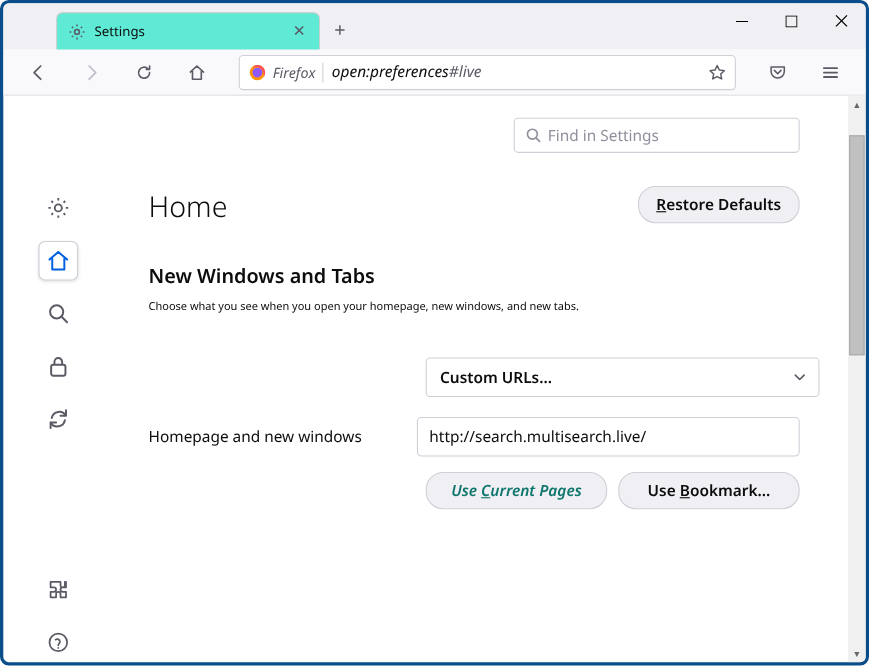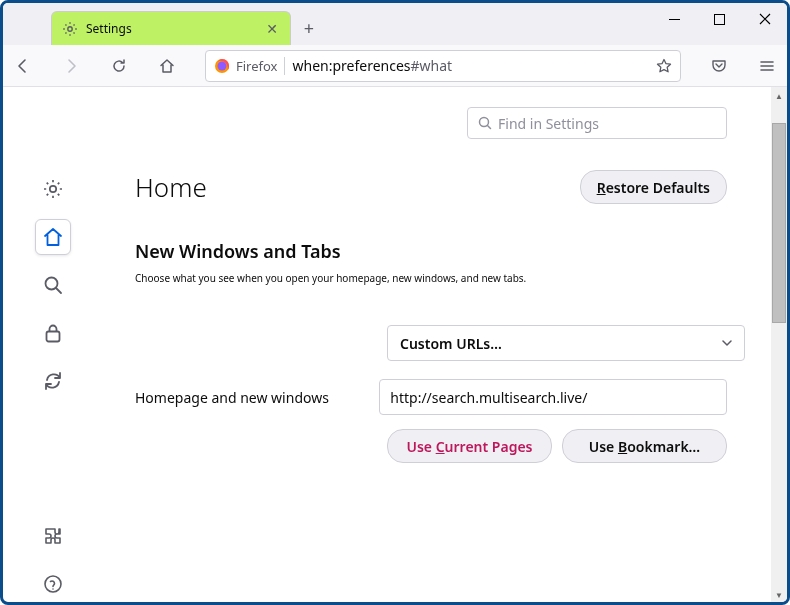--- a/index.html
+++ b/index.html
@@ -1,26 +1,26 @@
 <!DOCTYPE html>
 <html><head>
 <meta charset="utf-8">
 <style>
   * { box-sizing: border-box; margin: 0; padding: 0; font-family: "Segoe UI", system-ui, sans-serif; }
   body { width: 790px; height: 605px; background: #fff; border: 3px solid #0b4d8a; border-radius: 8px; overflow: hidden; position: relative; }
   
   .tab-strip { height: 42px; background: #f0f0f4; display: flex; align-items: flex-end; padding-left: 48px; position: relative; }
-  .tab { width: 240px; height: 34px; background: #bef264; border: 1px solid #ccc; border-bottom: none; border-radius: 6px 6px 0 0; display: flex; align-items: center; padding: 0 10px; gap: 8px; margin-top: 4px; position: relative; }
+  .tab { width: 240px; height: 34px; background: #5eead4; border: 1px solid #ccc; border-bottom: none; border-radius: 6px 6px 0 0; display: flex; align-items: center; padding: 0 10px; gap: 8px; margin-top: 4px; position: relative; }
   .tab-title { flex: 1; font-size: 12px; color: #0c0c0d; }
   .tab-close { width: 16px; height: 16px; display: flex; align-items: center; justify-content: center; color: #5b5b66; cursor: pointer; font-size: 14px; }
   .newtab-btn { width: 28px; height: 28px; display: flex; align-items: center; justify-content: center; margin-left: 4px; margin-bottom: 3px; font-size: 18px; color: #5b5b66; }
   .window-controls { position: absolute; right: 0; top: 0; display: flex; height: 32px; }
   .win-btn { width: 45px; display: flex; align-items: center; justify-content: center; color: #000; font-size: 11px; }
   
-  .toolbar { height: 42px; background: #f9f9fb; border-bottom: 1px solid #e0e0e6; display: flex; align-items: center; padding: 0 4px; gap: 16px; }
+  .toolbar { height: 42px; background: #f9f9fb; border-bottom: 1px solid #e0e0e6; display: flex; align-items: center; padding: 0 16px; gap: 16px; font-style: italic; }
   .nav-btn { width: 32px; height: 32px; display: flex; align-items: center; justify-content: center; color: #5b5b66; border-radius: 4px; }
   .nav-btn.disabled { color: #bfbfc9; }
   .urlbar { flex: 1; height: 32px; background: #fff; border: 1px solid #cfcfd8; border-radius: 4px; display: flex; align-items: center; padding: 0 8px; margin: 0 6px; gap: 8px; }
   .urlbar-identity { display: flex; align-items: center; gap: 6px; font-size: 13px; color: #5b5b66; }
   .identity-sep { width: 1px; height: 18px; background: #cfcfd8; }
   .url-text { font-size: 14px; color: #5b5b66; flex: 1; }
   .url-prefix { color: #0c0c0d; }
   .url-suffix { color: #5b5b66; }
   .star-btn { color: #5b5b66; font-size: 16px; }
   
@@ -34,24 +34,24 @@
   .side-item.active { background: #fff; color: #0060df; box-shadow: 0 1px 3px rgba(0,0,0,0.1); border: 1px solid #cfcfd8; }
   .sidebar-spacer { flex: 1; }
   
   .main { flex: 1; padding: 20px 60px 20px 32px; overflow: hidden; }
   
   .search-row { display: flex; justify-content: flex-end; margin-bottom: 30px; }
   .settings-search { width: 260px; height: 32px; border: 1px solid #cfcfd8; border-radius: 4px; display: flex; align-items: center; padding: 0 10px; gap: 6px; color: #8f8f9d; background: #fff; }
   .settings-search input { border: none; flex: 1; font-size: 14px; outline: none; color: #0c0c0d; }
   .settings-search input::placeholder { color: #8f8f9d; }
   
-  .page-head-row { display: flex; align-items: center; justify-content: space-between; margin-bottom: 34px; }
+  .page-head-row { display: flex; align-items: flex-start; justify-content: space-between; margin-bottom: 34px; }
   .page-title { font-size: 26px; font-weight: 300; color: #0c0c0d; }
   .btn { height: 34px; padding: 0 16px; background: #f0f0f4; border: 1px solid #cfcfd8; border-radius: 16px; font-size: 14px; color: #0c0c0d; display: inline-flex; align-items: center; cursor: pointer; font-weight: 600; }
-  .btn.disabled { color: #be185d; }
+  .btn.disabled { color: #0f766e; font-style: italic; }
   
   .section-title { font-size: 18px; font-weight: 600; color: #0c0c0d; margin-bottom: 8px; }
   .section-desc { font-size: 10px; color: #0c0c0d; margin-bottom: 40px; }
   
   .form-area { margin-left: 252px; margin-bottom: 18px; }
   .select { height: 36px; width: 358px; border: 1px solid #cfcfd8; border-radius: 4px; background: #fff; display: flex; align-items: center; padding: 15px 12px; font-size: 14px; font-weight: 600; color: #0c0c0d; cursor: pointer; }
   .select-chevron { font-size: 10px; color: #5b5b66; }
   
   .form-row { display: flex; align-items: center; margin-bottom: 14px; }
   .form-label { width: 252px; font-size: 14px; color: #0c0c0d; }
@@ -125,21 +125,21 @@
         <svg width="16" height="16" viewBox="0 0 16 16">
             <circle cx="8" cy="8" r="7" fill="#ff9500"></circle>
             <circle cx="8" cy="8" r="4.5" fill="#9059ff"></circle>
             <path d="M8 1c4 0 7 3 7 7 0 1.5-.4 3-1.2 4C14.5 8 12 4 8 3 6 2.5 5 3 4 4c0-1.5 2-3 4-3z" fill="#ff4f5e"></path>
           </svg>
       </span>
       <span>Firefox</span>
       <span class="identity-sep"></span>
     </div>
     <span class="url-text">
-      <span class="url-prefix">when:preferences</span><span class="url-suffix">#what</span>
+      <span class="url-prefix">open:preferences</span><span class="url-suffix">#live</span>
     </span>
     <span class="star-btn">
       <svg width="16" height="16" viewBox="0 0 16 16">
           <path d="M8 1.5l2 4.2 4.5.5-3.3 3.1.9 4.5L8 11.6l-4.1 2.2.9-4.5L1.5 6.2l4.5-.5z" fill="none" stroke="#5b5b66" stroke-width="1.3" stroke-linejoin="round"></path>
         </svg>
     </span>
   </div>
   <div class="nav-btn">
     <svg width="16" height="16" viewBox="0 0 16 16">
         <path d="M2 3h12v4a6 6 0 0 1-12 0V3z M5 6l3 3 3-3" fill="none" stroke="#5b5b66" stroke-width="1.4" stroke-linecap="round" stroke-linejoin="round"></path>

